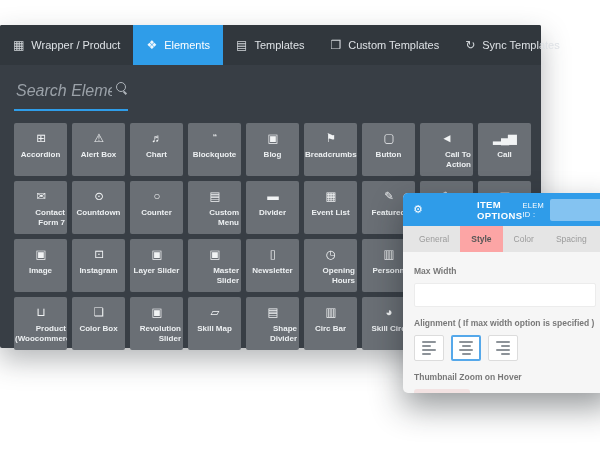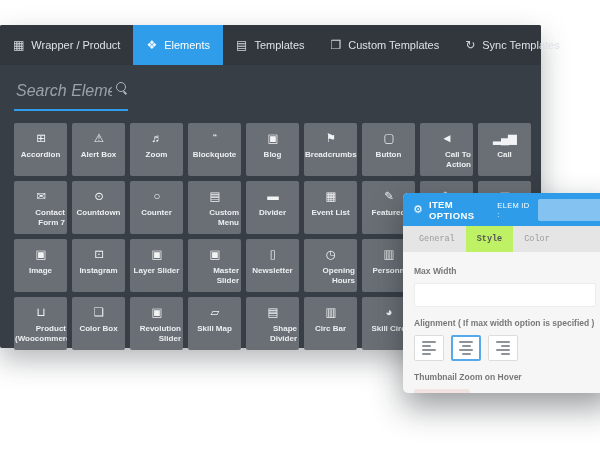--- a/index.html
+++ b/index.html
@@ -38,26 +38,26 @@
   .tile-icon{color:#f1f3f4;font-size:11.5px;line-height:1;height:13px;display:flex;align-items:center;letter-spacing:-1px;}
   .tile-label{color:#edf0f2;font-size:8px;font-weight:bold;text-align:right;line-height:1.3;padding:0 2px;max-width:51px;}
   
   .modal{
     position:absolute;left:403px;top:193px;width:211px;height:200px;
     background:#f6f6f6;border-radius:5px;overflow:hidden;
     box-shadow:0 14px 32px rgba(25,30,36,.45);
   }
   .modal-header{height:33px;background:#2f9ce9;display:flex;align-items:center;padding:0 10px;}
   .cogs{color:#fff;font-size:11px;margin-right:6px;line-height:1;}
-  .modal-title{color:#fff;font-size:9.5px;font-weight:bold;letter-spacing:.4px;}
+  .modal-title{color:#fff;font-size:9.5px;font-weight:bold;letter-spacing:.4px;margin-left:48px;}
   .elem-id-label{margin-left:auto;color:#fff;font-size:7.5px;font-weight:normal;letter-spacing:.3px;}
   .elem-id-input{width:62px;height:20px;background:#84c3f1;border:none;border-radius:2px;margin-left:6px;outline:none;}
   .modal-tabs{height:26px;background:#e5e5e5;display:flex;padding-left:5px;}
-  .mtab{padding:0 11px;font-size:8.5px;color:#9b9b9b;display:flex;align-items:center;cursor:pointer;font-family:Liberation Mono, monospace;}
-  .mtab.active{background:#bef264;color:#565656;font-weight:bold;}
+  .mtab{padding:0 11px;font-size:8.5px;color:#9b9b9b;display:flex;align-items:center;cursor:pointer;}
+  .mtab.active{background:#fca5a5;color:#565656;font-weight:bold;}
   .modal-body{padding:3px 11px 0;}
   .field-label{font-size:8.5px;font-weight:bold;color:#787878;margin:11px 0 7px;}
   .text-input{display:block;width:176px;height:20px;background:#fff;border:1px solid #ececec;border-radius:2px;outline:none;}
   .align-row{display:flex;gap:7px;margin:2px 0 2px;}
   .align-btn{
     width:30px;height:26px;background:#fff;border:1px solid #dcdcdc;border-radius:2px;cursor:pointer;
     display:flex;flex-direction:column;justify-content:center;gap:2px;padding:0 7px;box-sizing:border-box;
   }
   .align-btn.selected{border:2px solid #55a8ea;padding:0 6px;}
   .align-btn b{height:2px;background:#8d9399;border-radius:1px;display:block;}
@@ -112,21 +112,21 @@
   <div class="tile">
         <span class="tile-icon">⊞</span>
         <span class="tile-label">Accordion</span>
       </div>
       <div class="tile">
         <span class="tile-icon">⚠</span>
         <span class="tile-label">Alert Box</span>
       </div>
       <div class="tile">
         <span class="tile-icon">♬</span>
-        <span class="tile-label">Zoom</span>
+        <span class="tile-label">Chart</span>
       </div>
       <div class="tile">
         <span class="tile-icon">“</span>
         <span class="tile-label">Blockquote</span>
       </div>
       <div class="tile">
         <span class="tile-icon">▣</span>
         <span class="tile-label">Blog</span>
       </div>
       <div class="tile">
@@ -270,20 +270,23 @@
 
   <div class="mtab">
         <span>General</span>
       </div>
       <div class="mtab active">
         <span>Style</span>
       </div>
       <div class="mtab">
         <span>Color</span>
       </div>
+      <div class="mtab">
+        <span>Spacing</span>
+      </div>
     </div>
 
   <div class="modal-body">
 
     <div class="field-label">Max Width</div>
     <input class="text-input" type="text" value="" style="">
 
     <div class="field-label">Alignment ( If max width option is specified )</div>
     <div class="align-row">
 

